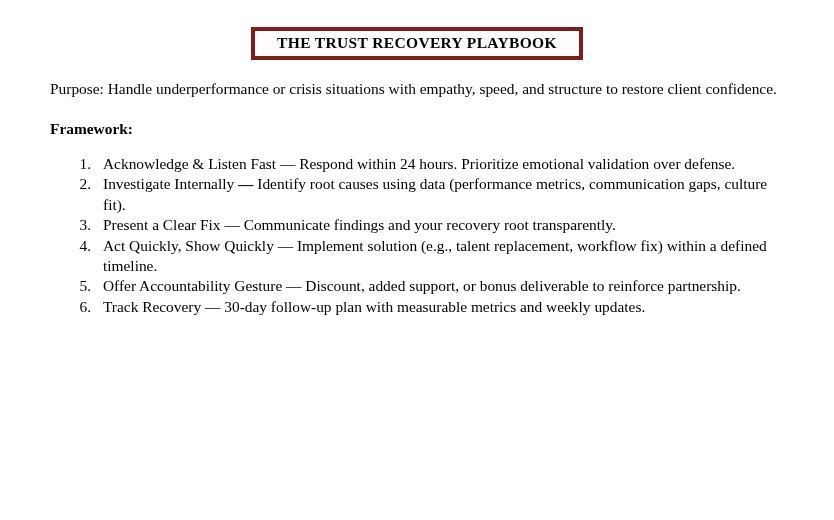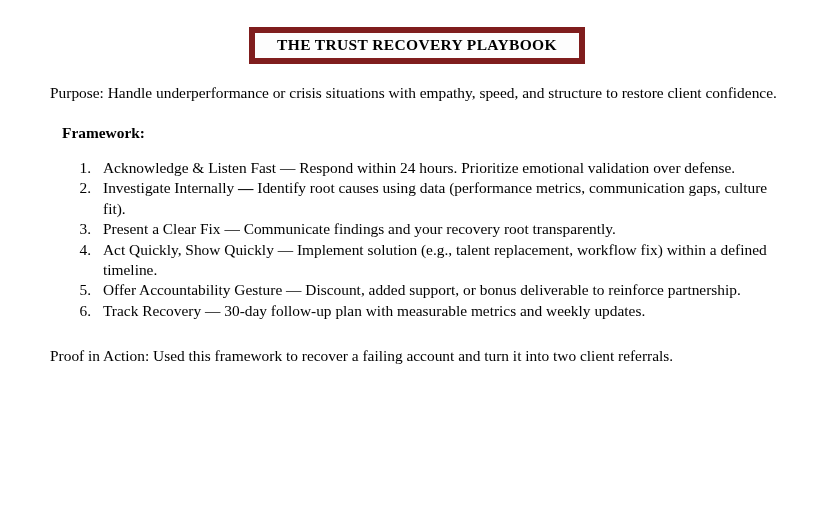--- a/index.html
+++ b/index.html
@@ -22,21 +22,21 @@
     padding: 0;
   }
 
   
   .title-wrap {
     padding-top: 27px;
     text-align: center;
   }
   .title-box {
     display: inline-block;
-    border: 6px solid #7f1d1d;
+    border: 4px solid #7f1d1d;
     background: #fdfdfd;
     padding: 3px 22px 4px 22px;
     line-height: 1.1;
   }
   .title-text {
     font-size: 15.5px;
     font-weight: bold;
     letter-spacing: 0.35px;
     white-space: nowrap;
   }
@@ -47,21 +47,21 @@
     font-size: 15.4px;
     line-height: 1.33;
   }
   .para {
     margin: 0;
     padding: 0;
     text-align: left;
   }
   .para-purpose { margin-top: 19px; }
   .heading {
-    margin: 12px;
+    margin: 0;
     font-weight: bold;
     font-size: 15.4px;
   }
   .heading-framework { margin-top: 20px; }
   .heading-metrics { margin-top: 23px; }
   .para-proof { margin-top: 25px; }
 
   strong { font-weight: normal; }
 
   
@@ -115,16 +115,15 @@
       <li><strong>Acknowledge &amp; Listen Fast</strong><span> — </span><span>Respond within 24 hours. Prioritize emotional validation over defense.</span></li>
       <li><strong>Investigate Internally</strong><span class="em-dash-bold"> — </span><span>Identify root causes using data (performance metrics, communication gaps, culture fit).</span></li>
       <li><strong>Present a Clear Fix</strong><span> — </span><span>Communicate findings and your recovery root transparently.</span></li>
       <li><strong>Act Quickly, Show Quickly</strong><span> — </span><span>Implement solution (e.g., talent replacement, workflow fix) within a defined timeline.</span></li>
       <li><strong>Offer Accountability Gesture</strong><span> — </span><span>Discount, added support, or bonus deliverable to reinforce partnership.</span></li>
       <li><strong>Track Recovery</strong><span> — </span><span>30-day follow-up plan with measurable metrics and weekly updates.</span></li>
     </ol>
 
 
 
-    <p class="para para-proof"><strong>Proof in Action:</strong><span> Used this framework to recover a failing account and turn it into two client referrals.</span></p>
 
   </div>
 </div>
 
 </body></html>

